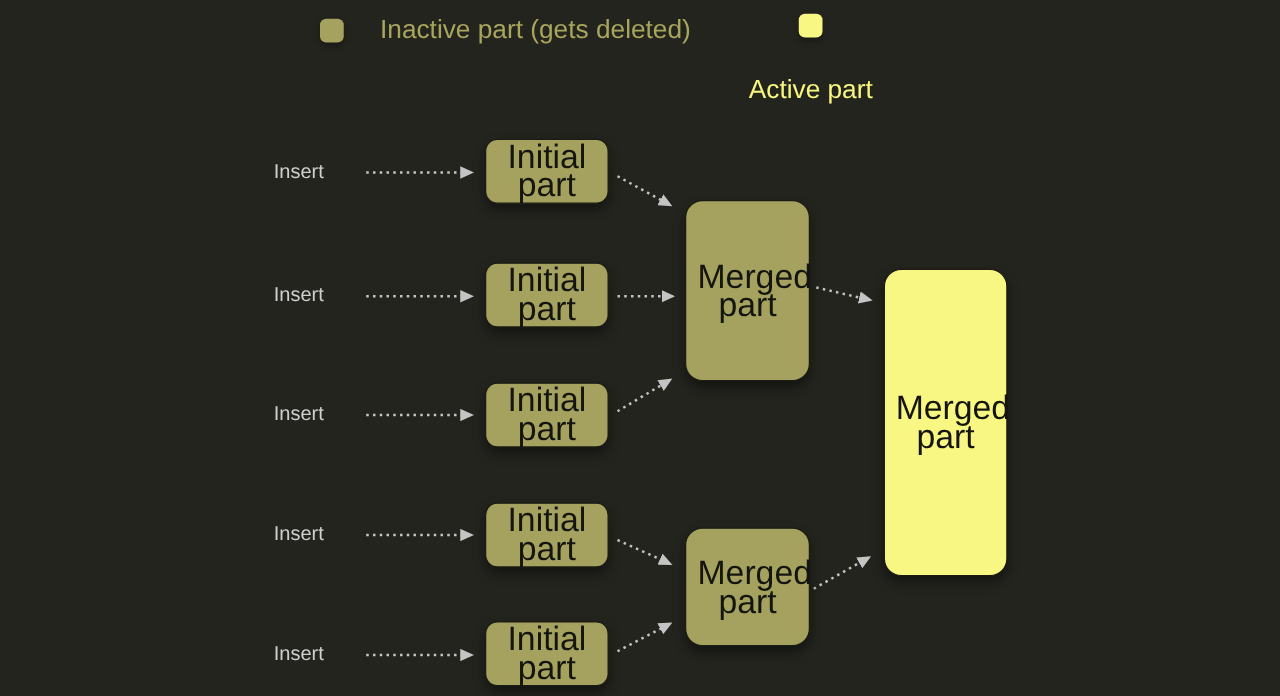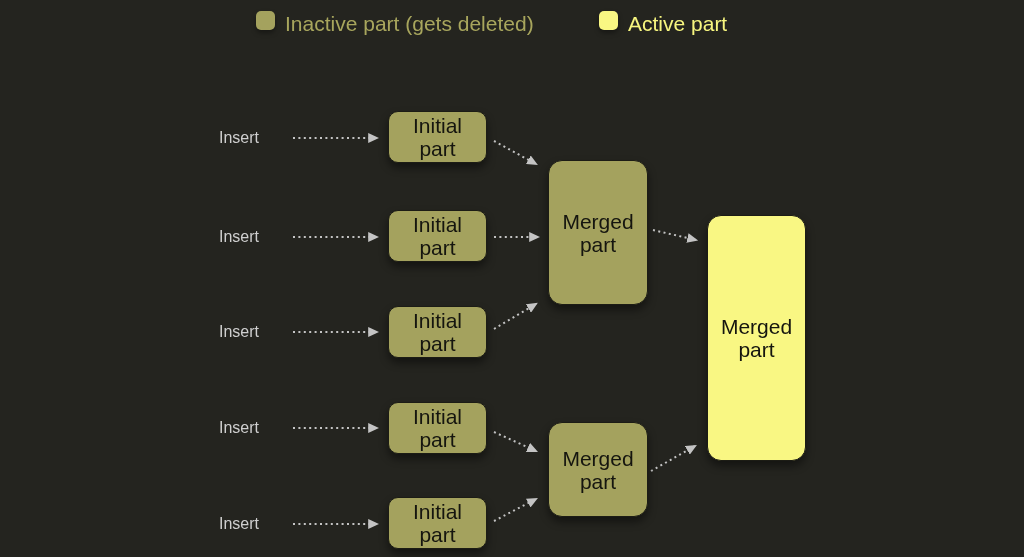--- a/index.html
+++ b/index.html
@@ -9,27 +9,28 @@
     height: 557px;
     background: var(--bg, #24241f);
     font-family: "Liberation Sans", sans-serif;
     overflow: hidden;
   }
 
   
   .legend-item {
     position: absolute;
     display: flex;
-    gap: 10px;
+    align-items: center;
+    gap: 29px;
     top: 11px;
     height: 26px;
     padding-left: 38px;
   }
   .legend-item.inactive { left: 218px; }
-  .legend-item.active  { left: 561px; }
+  .legend-item.active  { left: 561px; flex-direction: column; }
   .swatch {
     width: 19px; height: 19px;
     border-radius: 5px;
     flex: 0 0 auto;
   }
   .swatch.sw-inactive { background: var(--inactive, #a4a25e); box-shadow: 0 3px 5px rgba(0,0,0,0.35); }
   .swatch.sw-active   { background: var(--active, #f9f783);  box-shadow: 0 3px 5px rgba(0,0,0,0.35); }
   .legend-label { font-size: 21px; line-height: 26px; white-space: nowrap; }
   .legend-label.t-inactive { color: var(--legend-inactive-text, #a8a65d); }
   .legend-label.t-active   { color: var(--legend-active-text, #f7f67f); }
@@ -53,21 +54,21 @@
   .part-box {
     position: absolute;
     display: flex;
     align-items: center;
     justify-content: center;
     text-align: center;
     box-sizing: border-box;
     border: 1.5px solid #1c1c15;
     box-shadow: 0 5px 9px rgba(0,0,0,0.45);
     color: var(--box-text, #15150f);
-    font-size: 21px;
+    font-size: 27px;
     line-height: 23px;
   }
   .part-box .part-text { width: 80px; }
   .part-box.olive  { background: var(--inactive, #a4a25e); }
   .part-box.yellow { background: var(--active, #f9f783); }
 
   .initial { left: 388px; width: 99px; height: 52px; border-radius: 10px; }
   .initial-1 { top: 111px; }
   .initial-2 { top: 210px; }
   .initial-3 { top: 306px; }

